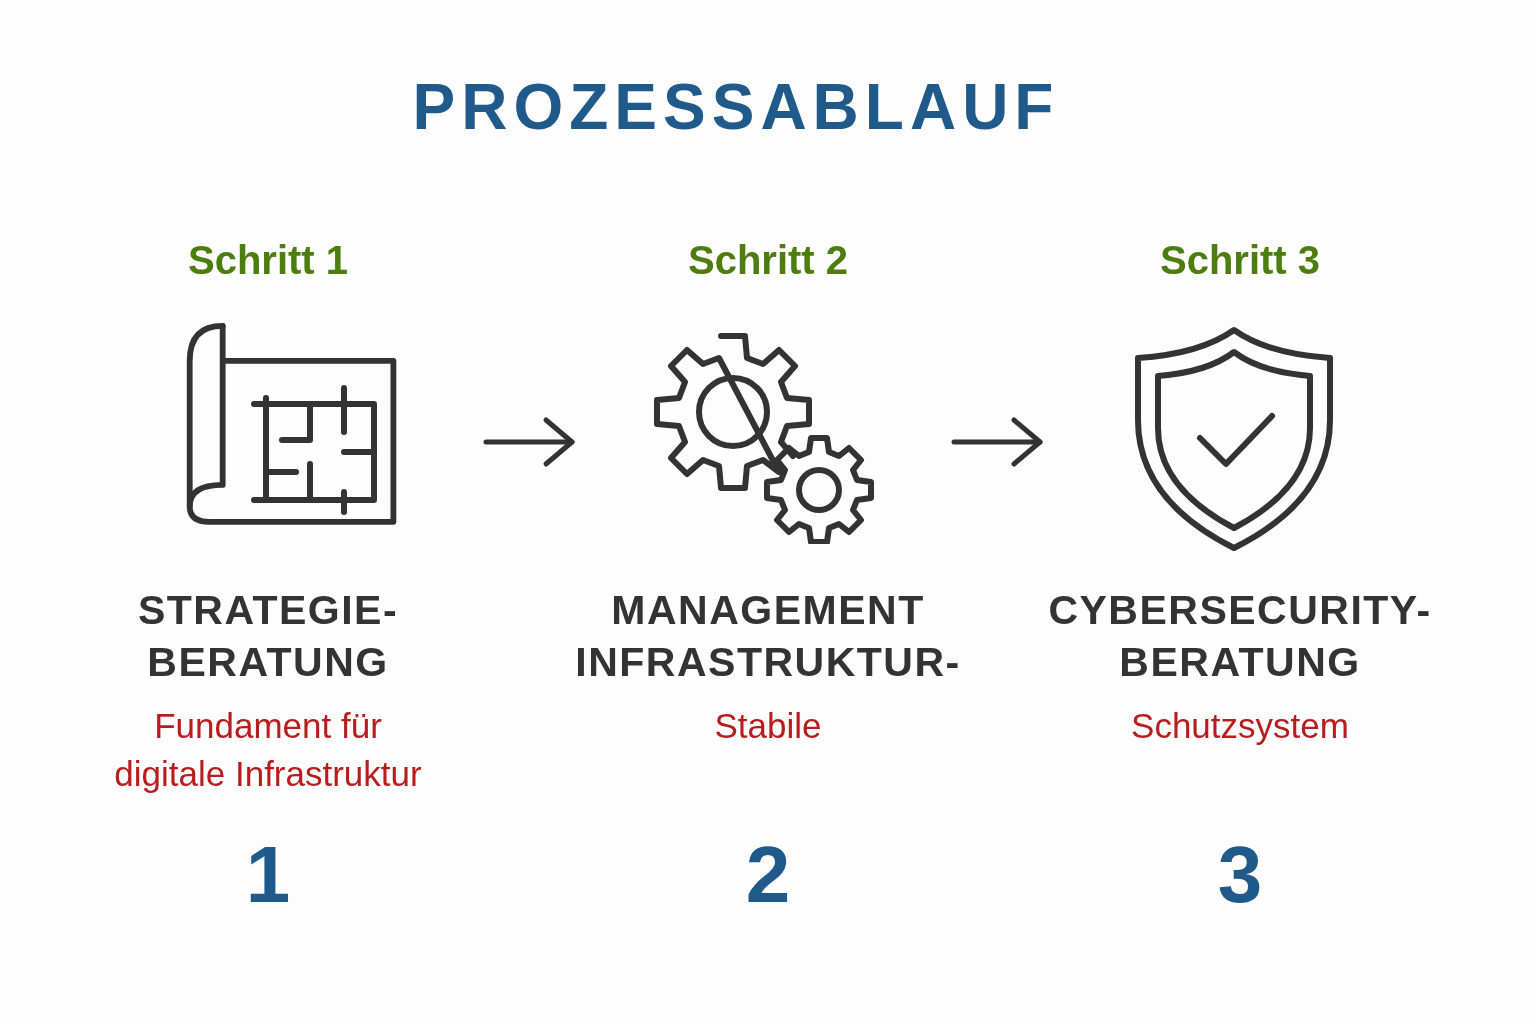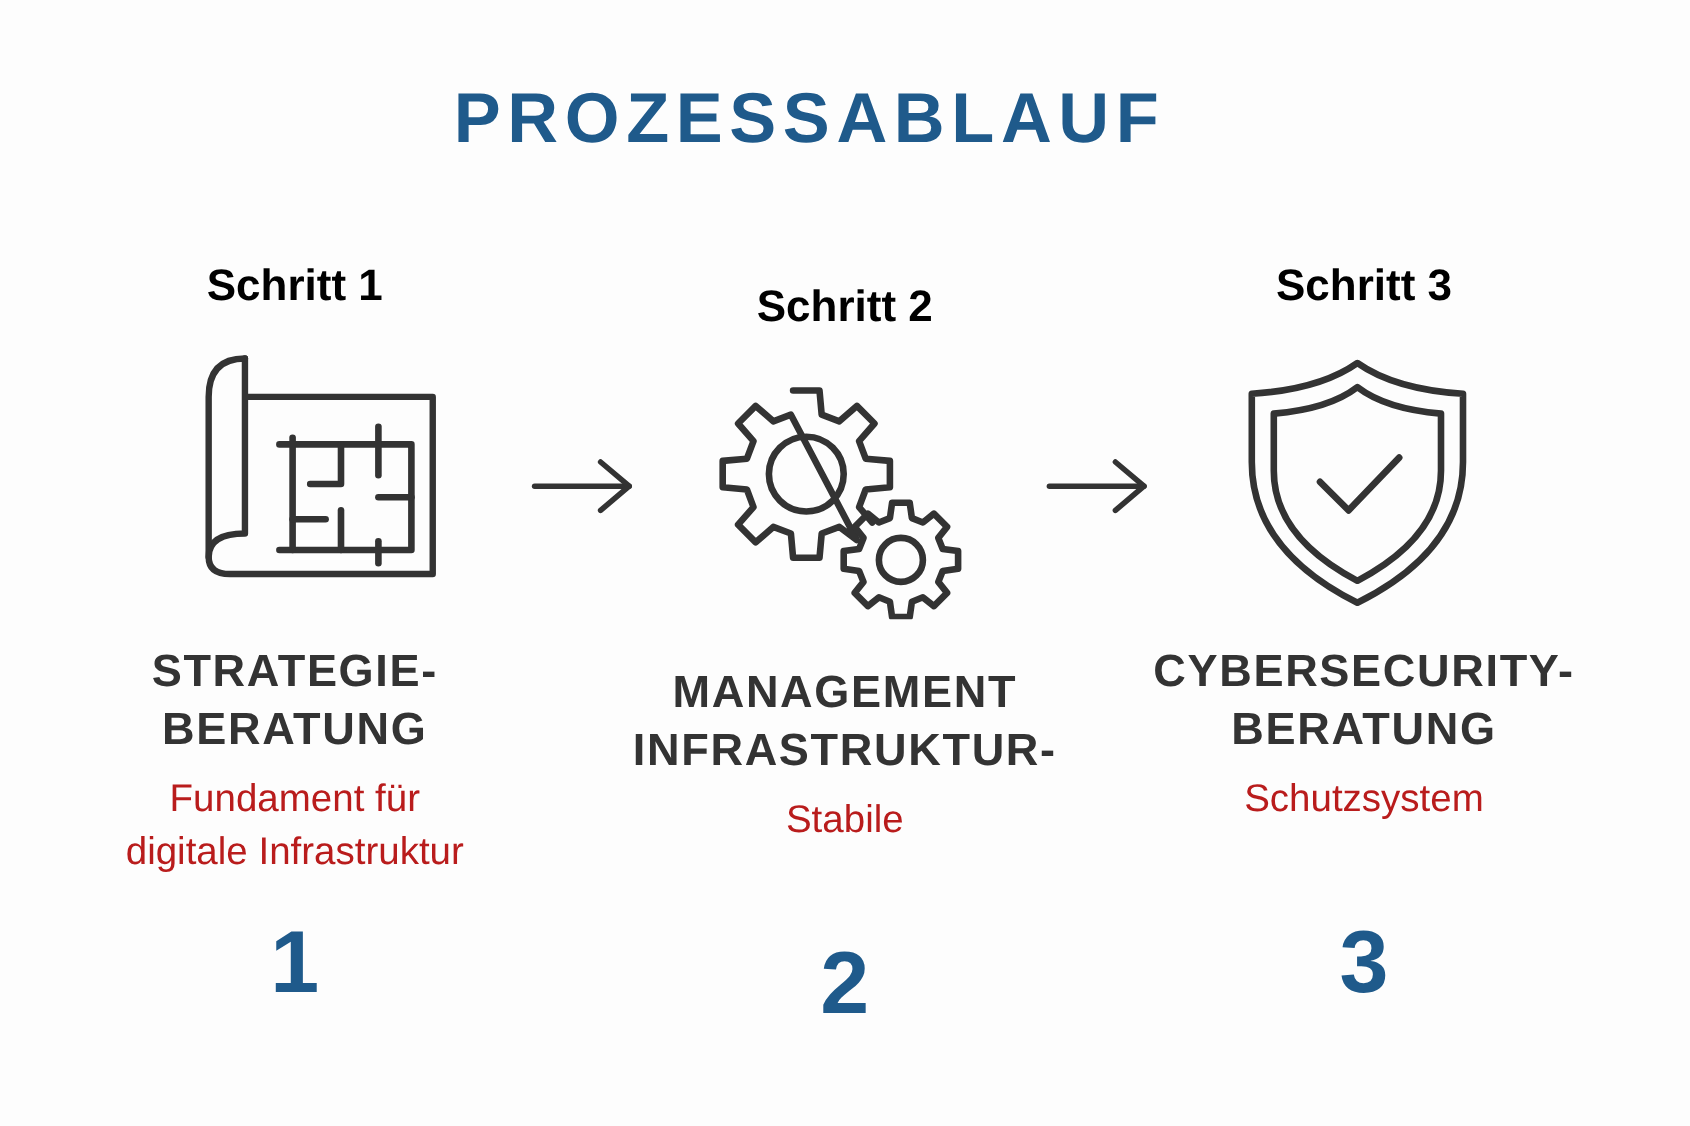--- a/index.html
+++ b/index.html
@@ -28,21 +28,21 @@
     }
     .step {
       position: absolute;
       top: 232px;
       width: 480px;
       text-align: center;
     }
     .step-label {
       font-size: 40px;
       font-weight: 600;
-      color: #000000;
+      color: #4d7c0f;
       height: 60px;
       line-height: 56px;
     }
     .step-icon {
       position: absolute;
       top: 90px;
       left: 0;
       width: 480px;
       height: 240px;
     }
@@ -132,21 +132,21 @@
   <div class="step-number">1</div>
 </div>
 
 <div class="arrow" style="left:480px;">
   <svg width="100" height="60" viewBox="0 0 100 60">
     <path d="M6 30 L92 30"></path>
     <path d="M66 8 L92 30 L66 52"></path>
   </svg>
 </div>
 
-<div class="step" style="left:528px;margin-top:19px;">
+<div class="step" style="left:528px;">
   <div class="step-label">Schritt 2</div>
   <div class="step-icon">
     <svg width="230" height="220" viewBox="0 0 230 220" style="left:125px; top:2px;">
 
       <path d="M68 12 L92 12 L94 34 L110 40 L126 26 L142 42 L128 58 L134 74 L156 76 L156 100 L134 102 L128 118 L140 132
                M126 148 L110 136 L94 142 L92 164 L68 164 L66 142 L50 136 L34 150 L18 134 L32 118 L26 102 L4 100 L4 76 L26 74 L32 58 L18 42 L34 26 L50 40 L66 34 Z"></path>
       <circle cx="80" cy="88" r="34"></circle>
 
       <path d="M158 128 L174 128 L176 142 L186 146 L196 138 L208 150 L200 160 L204 170 L218 172 L218 188 L204 190 L200 200 L208 210 L196 222
                L186 214 L176 218 L174 232 L158 232 L156 218 L146 214 L136 222 L124 210 L132 200 L128 190 L114 188 L114 172 L128 170 L132 160 L124 150 L136 138 L146 146 L156 142 Z" transform="translate(0,-14)"></path>

